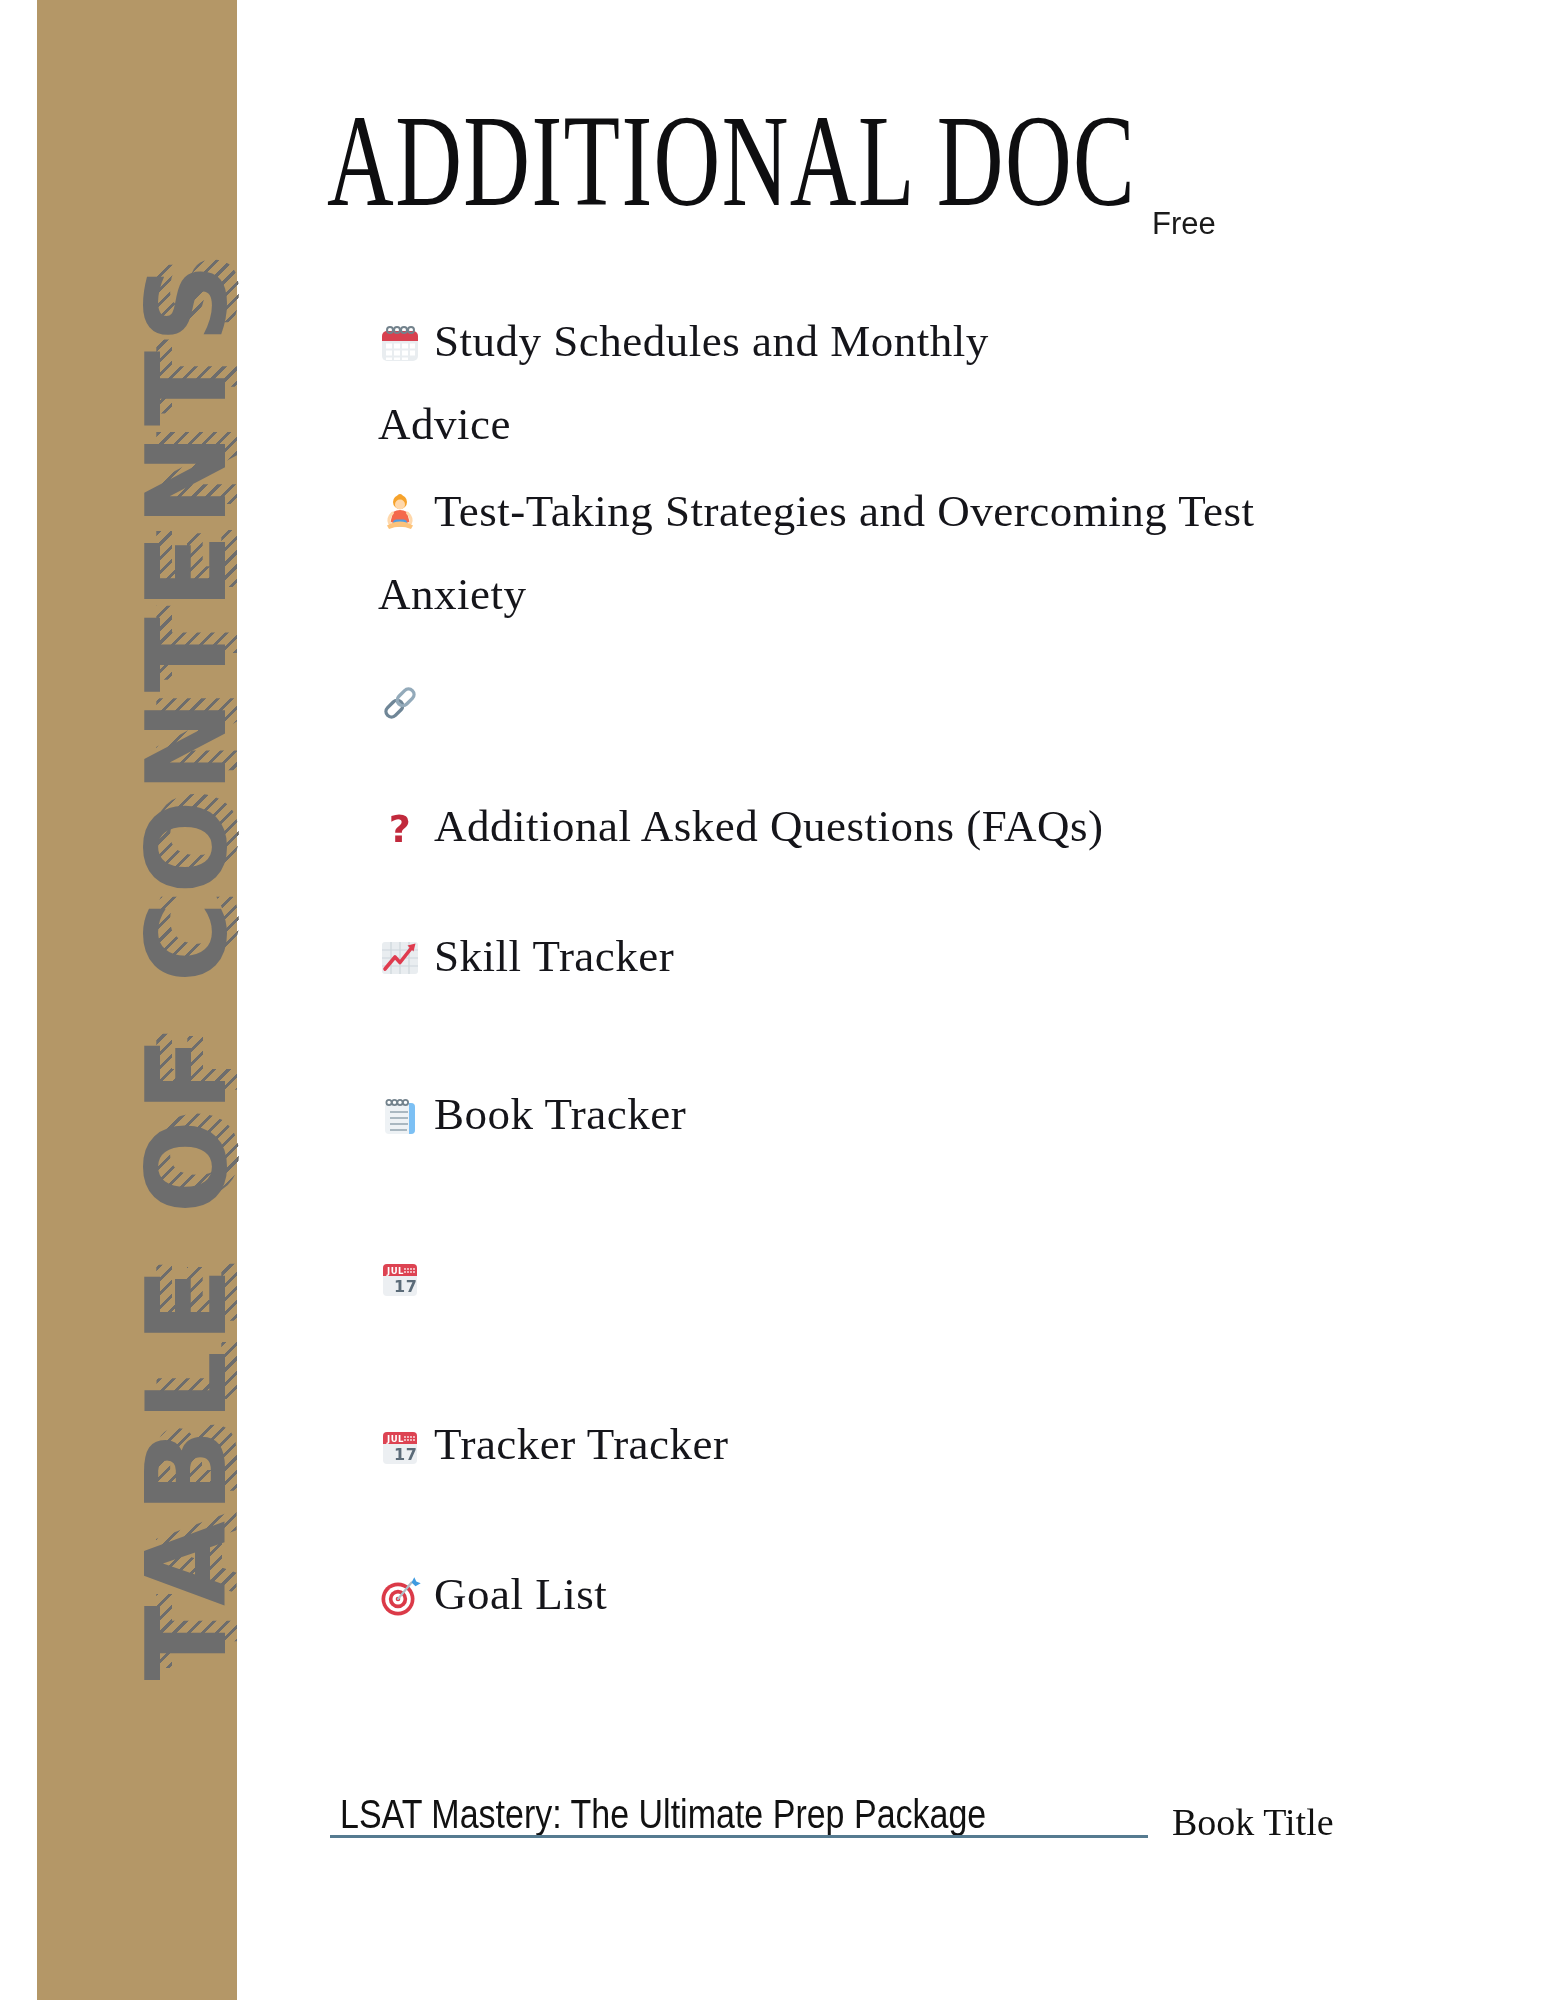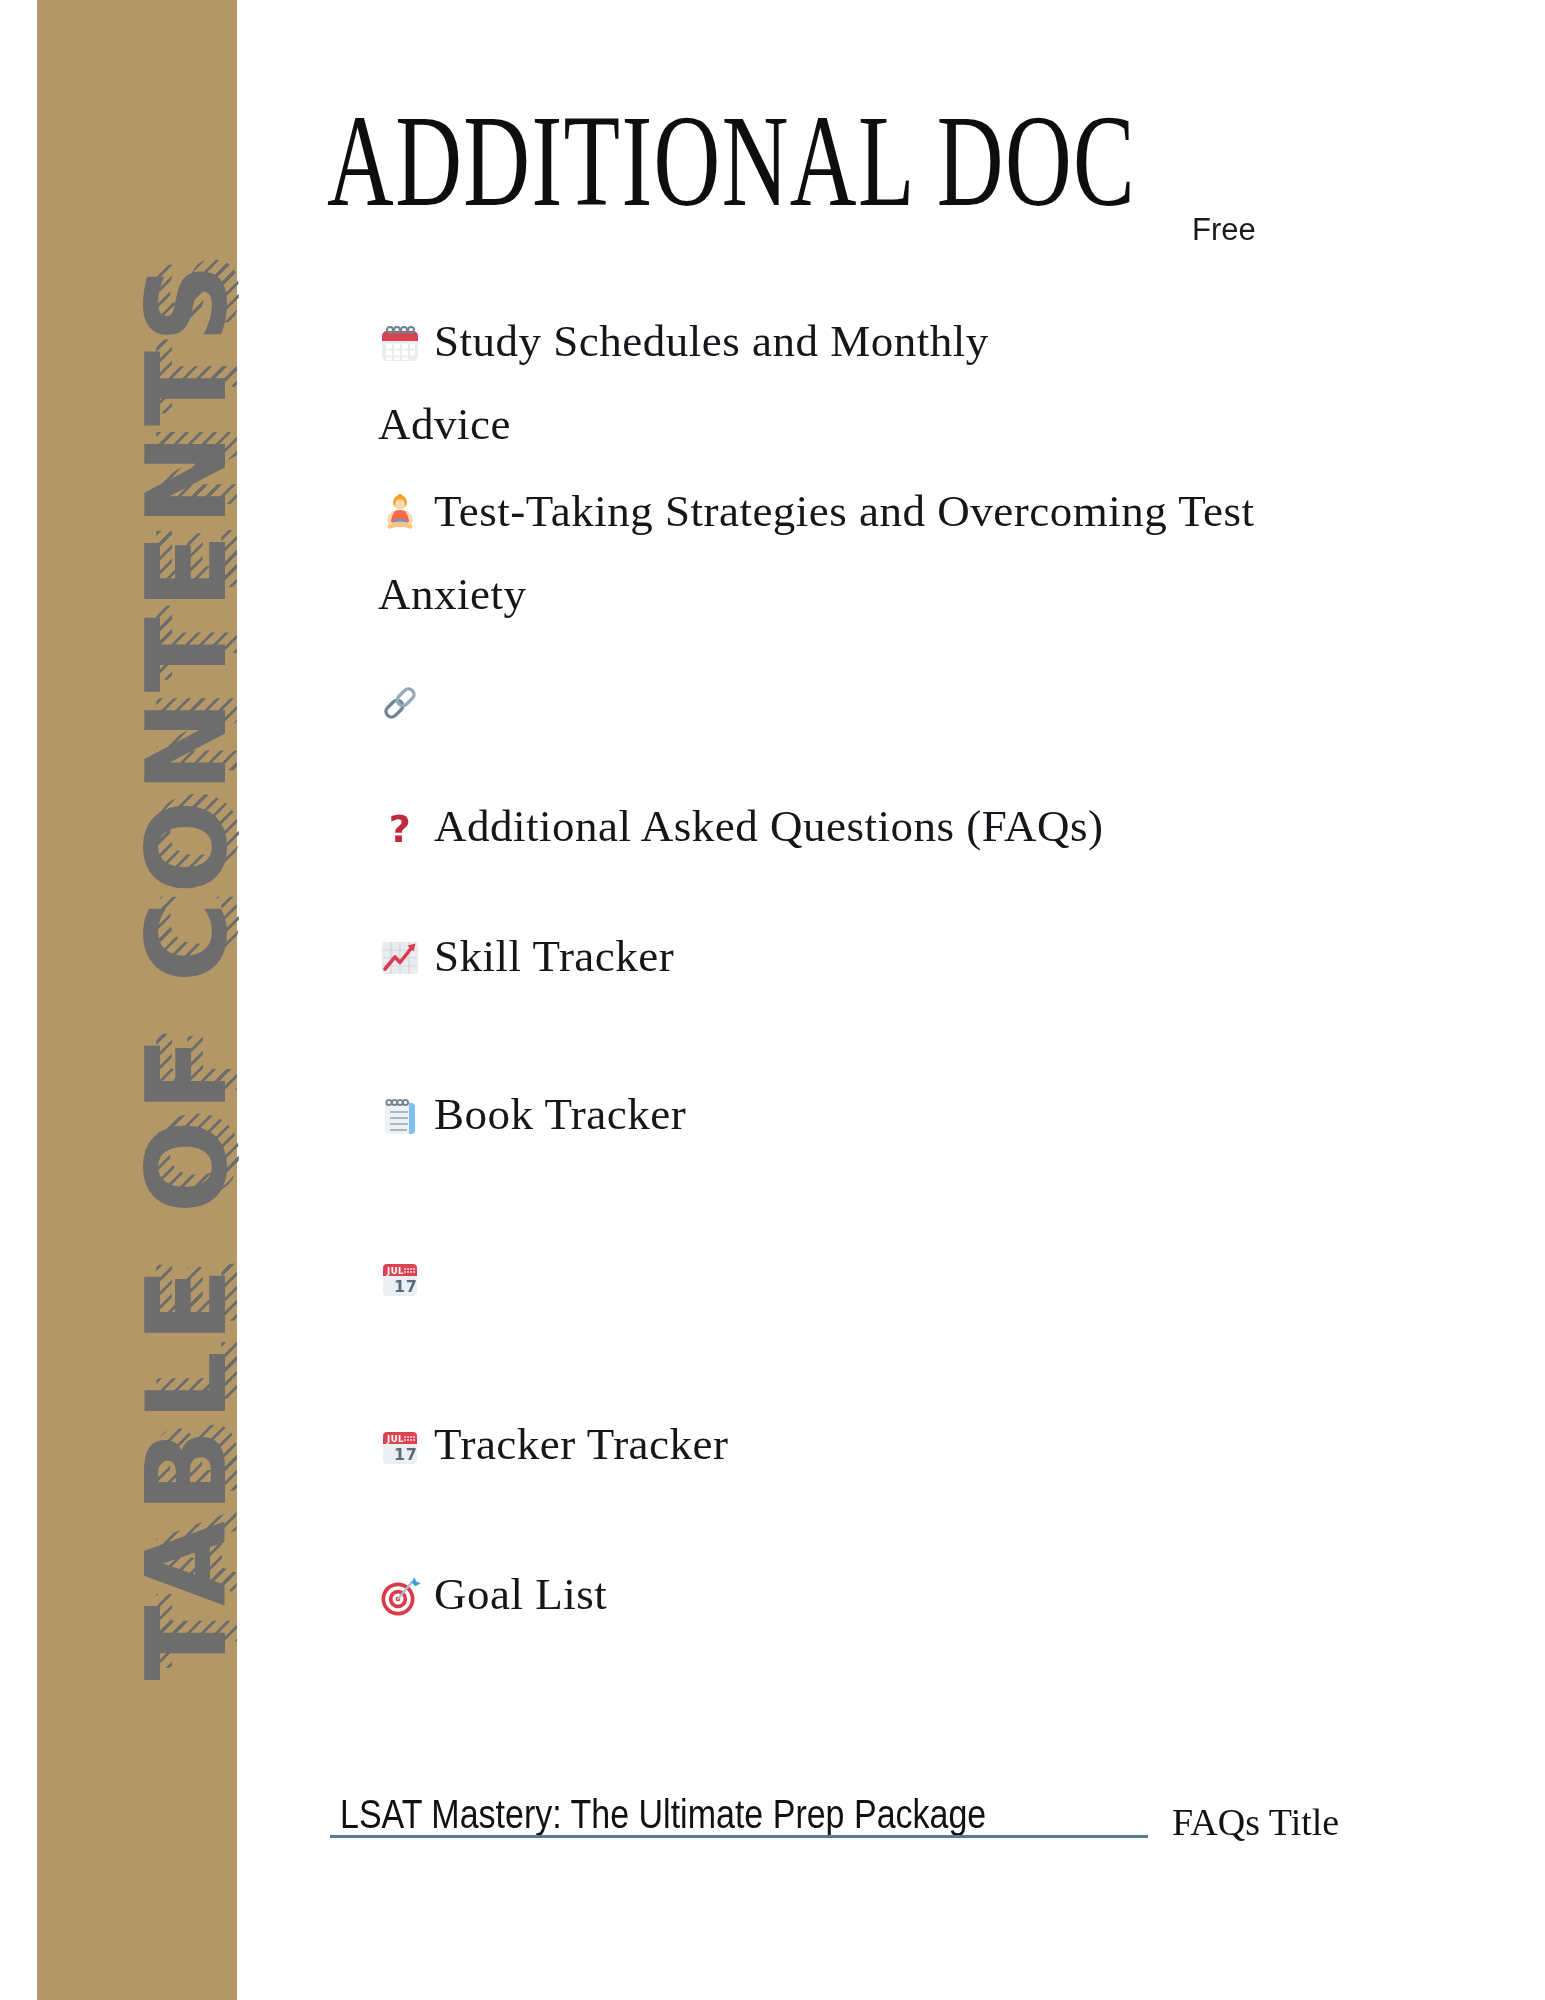--- a/index.html
+++ b/index.html
@@ -17,22 +17,22 @@
       font-size:110px;letter-spacing:8px;line-height:1;}
   .vt.hatch{transform:translate(calc(-50% + 12px),calc(-50% + 12px));
       background:repeating-linear-gradient(45deg,var(--sidebar-text,#6d6d6d) 0 3px,transparent 3px 10px);
       -webkit-background-clip:text;background-clip:text;color:transparent;}
   .vt.solid{transform:translate(-50%,-50%);color:var(--sidebar-text,#6d6d6d);}
 
   
   .title{position:absolute;left:327px;top:95px;margin:0;
          font-size:132px;font-weight:400;letter-spacing:2px;line-height:1;
          color:#0e0e10;transform:scaleX(0.70);transform-origin:0 0;white-space:nowrap;}
-  .badge{position:absolute;left:1192px;top:206px;
-         font-family:"Liberation Sans",sans-serif;font-size:31px;color:#1a1a1a;margin-top:6px;}
+  .badge{position:absolute;left:1152px;top:206px;
+         font-family:"Liberation Sans",sans-serif;font-size:31px;color:#1a1a1a;}
 
   
   .toc{list-style:none;margin:0;padding:0;}
   .toc-item{position:absolute;left:378px;width:1090px;
             font-size:45px;line-height:83px;letter-spacing:0.5px;color:#15151a;}
   .tlabel{white-space:pre-line;}
   .ticon{display:inline-block;width:44px;height:44px;margin-right:12px;
          vertical-align:-9px;}
   .ticon svg{display:block;width:44px;height:44px;}
 
@@ -186,16 +186,16 @@
           <circle cx="20" cy="25" r="2.3" fill="#db3a48"></circle>
           <path d="M20 25 L33.5 8.5" stroke="#b0bec7" stroke-width="2.2" stroke-linecap="round"></path>
           <path d="M33.5 8.5 l2.8 -5.2 l2 4.2 l4.4 1.7 l-5.2 3 z" fill="#3f9be0"></path>
         </svg></span><span class="tlabel">Goal List</span>
       </li>
 
     </ul>
 
     <div class="footer-title">LSAT Mastery: The Ultimate Prep Package</div>
     <div class="footer-rule"></div>
-    <div class="book-title">FAQs Title</div>
+    <div class="book-title">Book Title</div>
 
   </main>
 </div>
 
 </body></html>

